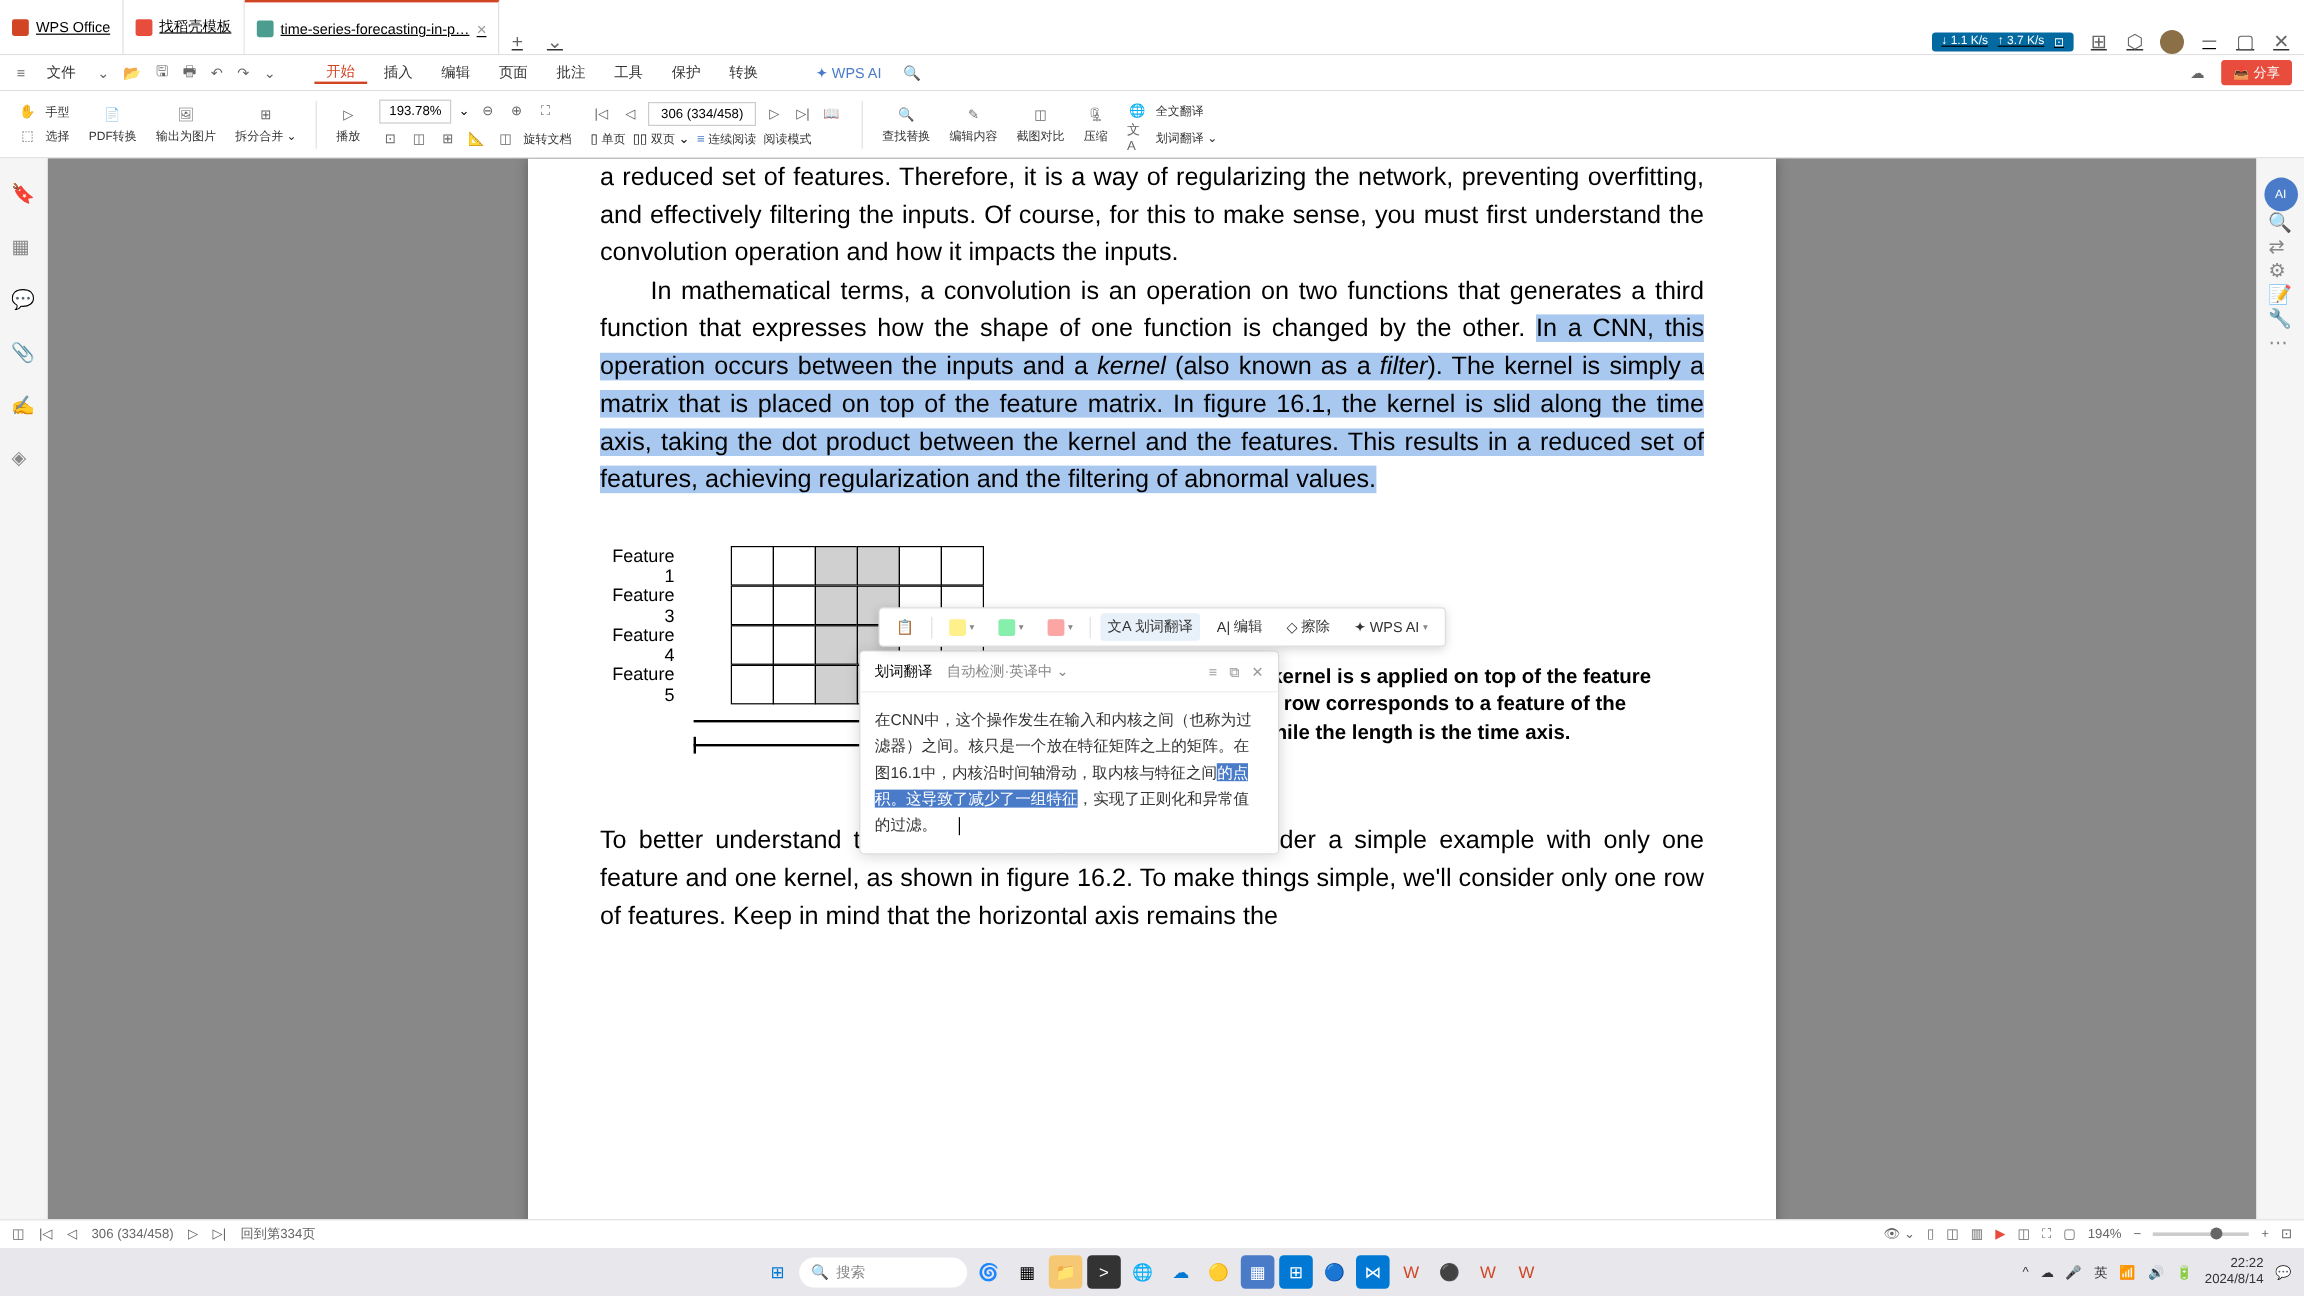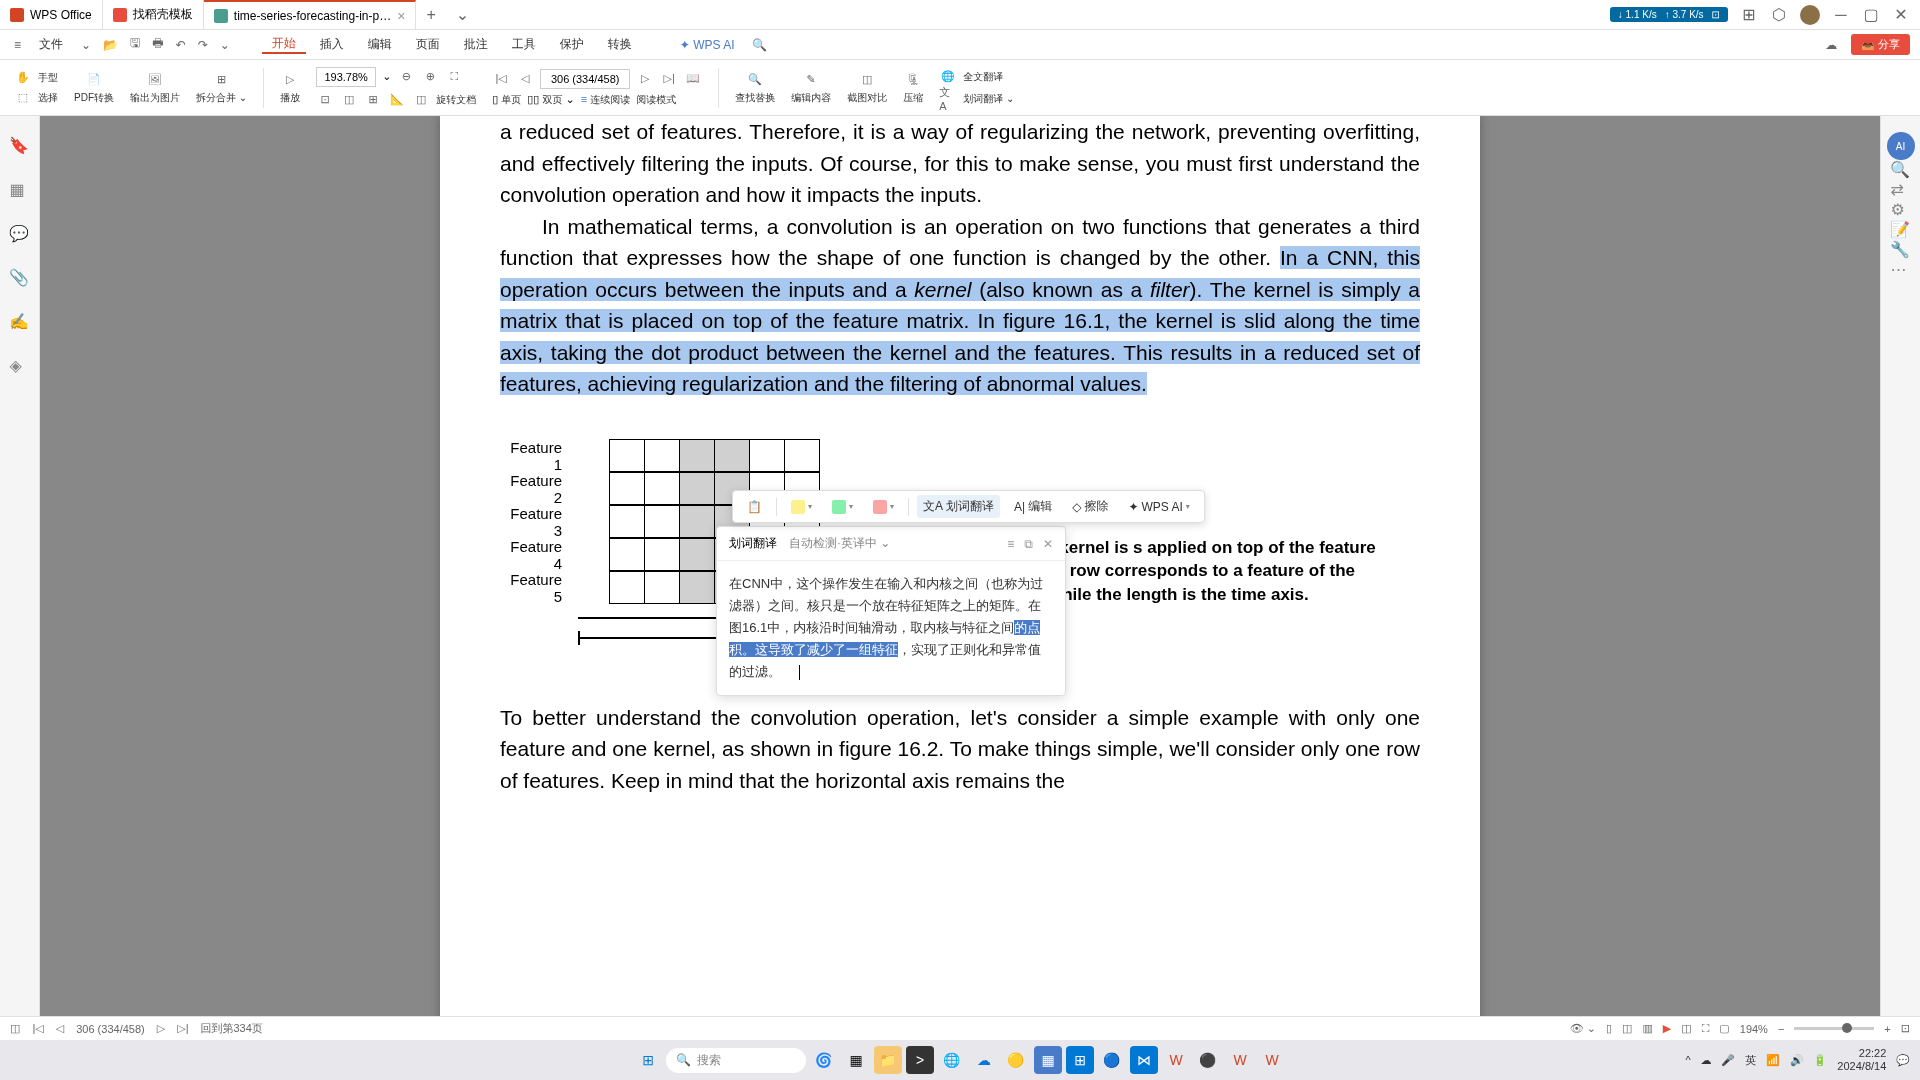--- a/index.html
+++ b/index.html
@@ -1,19 +1,19 @@
 <!DOCTYPE html>
 <html><head>
 <meta charset="utf-8">
 <style>
 * { margin: 0; padding: 0; box-sizing: border-box; font-family: "Microsoft YaHei", Arial, sans-serif; }
 body { background: #f0f0f0; width: 1920px; height: 1080px; overflow: hidden; position: relative; }
 
 
-.titlebar { height: 30px; background: #fff; display: flex; align-items: center; border-bottom: 1px solid #e0e0e0; }
+.titlebar { height: 46px; background: #fff; display: flex; align-items: flex-end; border-bottom: 1px solid #e0e0e0; text-decoration: underline; }
 .tab { display: flex; align-items: center; padding: 0 10px; height: 100%; border-right: 1px solid #e0e0e0; font-size: 12px; gap: 6px; }
 .tab.active { background: #fff; border-top: 2px solid #d14424; }
 .tab-icon { width: 14px; height: 14px; display: inline-block; }
 .tab-icon.wps { background: #d14424; border-radius: 2px; }
 .tab-icon.red { background: #e74c3c; border-radius: 2px; }
 .tab-icon.pdf { background: #4a9d8f; border-radius: 2px; }
 .tab-close { color: #999; font-size: 14px; cursor: pointer; }
 .tab-add { padding: 0 10px; color: #666; font-size: 16px; }
 .titlebar-right { margin-left: auto; display: flex; align-items: center; gap: 12px; padding-right: 10px; }
 .net-badge { background: #0369a1; color: #fff; padding: 2px 8px; border-radius: 3px; font-size: 10px; display: flex; gap: 8px; }
@@ -282,31 +282,20 @@
                 <div class="grid-cells">
                   <div class="cell"></div>
                   <div class="cell"></div>
                   <div class="cell shaded"></div>
                   <div class="cell shaded"></div>
                   <div class="cell"></div>
                   <div class="cell"></div>
                 </div>
               </div>
             <div class="feature-row">
-                <span class="feature-label">Feature 2</span>
-                <div class="grid-cells">
-                  <div class="cell"></div>
-                  <div class="cell"></div>
-                  <div class="cell shaded"></div>
-                  <div class="cell shaded"></div>
-                  <div class="cell"></div>
-                  <div class="cell"></div>
-                </div>
-              </div>
-            <div class="feature-row">
                 <span class="feature-label">Feature 3</span>
                 <div class="grid-cells">
                   <div class="cell"></div>
                   <div class="cell"></div>
                   <div class="cell shaded"></div>
                   <div class="cell shaded"></div>
                   <div class="cell"></div>
                   <div class="cell"></div>
                 </div>
               </div>

